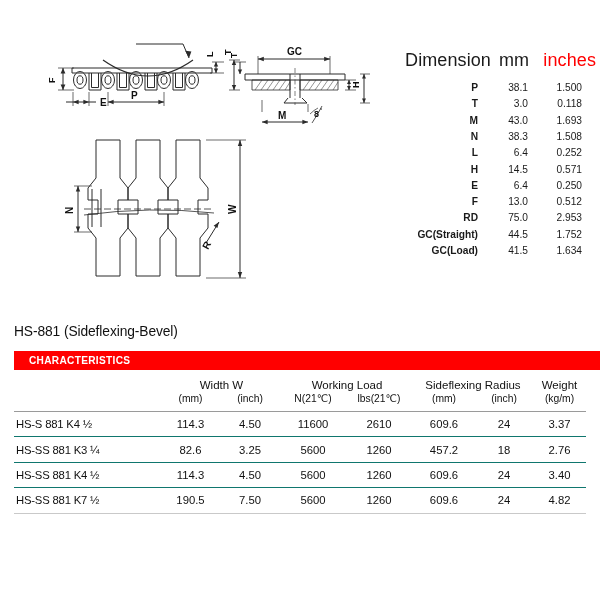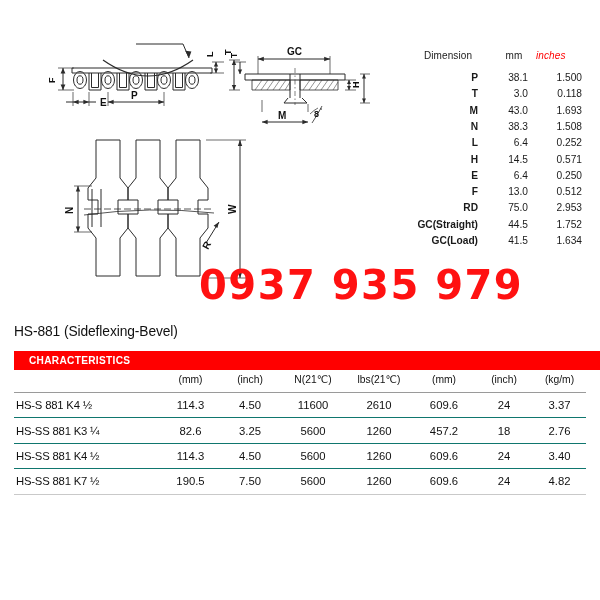--- a/index.html
+++ b/index.html
@@ -14,26 +14,26 @@
 
   
   .drawings{position:absolute;left:0;top:0;width:400px;height:318px;}
   .dwg-svg{position:absolute;left:0;top:0;}
 
   
   .dim-table{position:absolute;left:404px;top:50px;width:192px;}
   .dim-table table{border-collapse:collapse;width:100%;}
   .dim-table td,.dim-table th{padding:0;border:0;}
   .dim-head th{
-    font-size:10px;font-weight:normal;padding-bottom:9px;
+    font-size:18px;font-weight:normal;padding-bottom:9px;
     letter-spacing:0.1px;
   }
   .dim-head .h-dim{text-align:center;width:88px;}
   .dim-head .h-mm{text-align:center;width:44px;}
-  .dim-head .h-in{text-align:left;width:60px;color:#ff0000;font-style:italic;}
+  .dim-head .h-in{text-align:right;width:60px;color:#ff0000;}
   .dim-row td{font-size:10.2px;line-height:1.0;padding:3.05px 0;}
   .dim-row .c-lbl{text-align:right;font-weight:bold;padding-right:14px;}
   .dim-row .c-mm{text-align:right;padding-right:8px;}
   .dim-row .c-in{text-align:right;padding-right:14px;}
 
   
   .watermark{
     position:absolute;left:199px;top:262px;
     font-size:40px;font-weight:bold;color:#ff1111;
     letter-spacing:1.5px;white-space:nowrap;z-index:40;
@@ -356,21 +356,20 @@
           </tr>
           <tr class="dim-row">
             <td class="c-lbl">GC(Load)</td>
             <td class="c-mm">41.5</td>
             <td class="c-in">1.634</td>
           </tr>
         </tbody>
       </table>
     </div>
 
-    <div class="watermark">0937 935 979</div>
 
   </div>
 
   <div class="bottom">
 
     <div class="sec-title">HS-881 (Sideflexing-Bevel)</div>
 
     <div class="char-bar">
       <span>CHARACTERISTICS</span>
     </div>
@@ -380,20 +379,27 @@
         <col class="col-part">
           <col class="col-wmm">
           <col class="col-win">
         <col class="col-ln">
           <col class="col-lbs">
           <col class="col-smm">
         <col class="col-sin">
           <col class="col-wt">
       </colgroup>
       <thead>
+        <tr class="grp">
+          <th></th>
+          <th colspan="2">Width W</th>
+          <th colspan="2">Working Load</th>
+          <th colspan="2">Sideflexing Radius</th>
+          <th>Weight</th>
+        </tr>
         <tr class="unit">
           <th></th>
           <th>(mm)</th>
           <th>(inch)</th>
           <th>N(21℃)</th>
           <th>lbs(21℃)</th>
           <th>(mm)</th>
           <th>(inch)</th>
           <th>(kg/m)</th>
         </tr>

